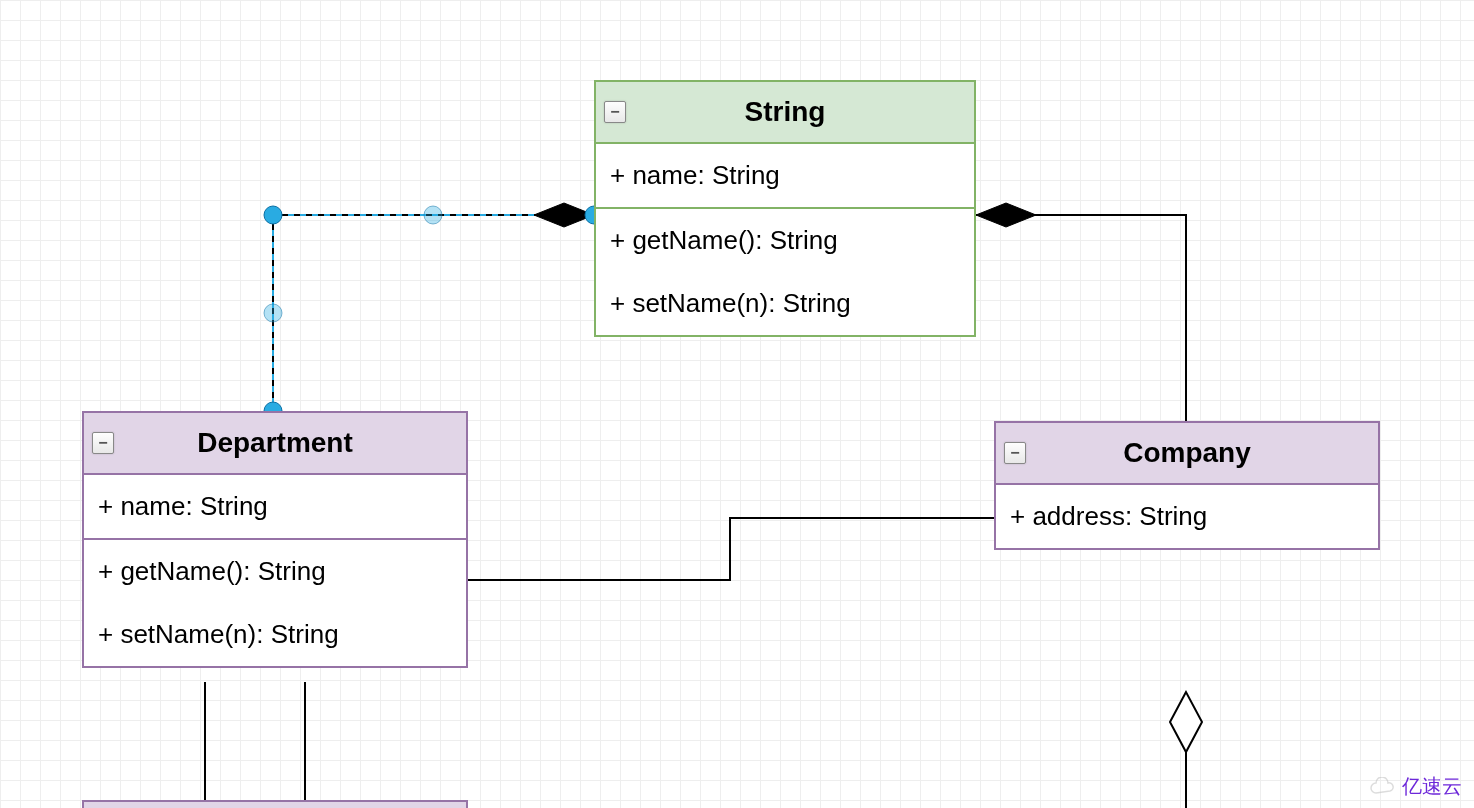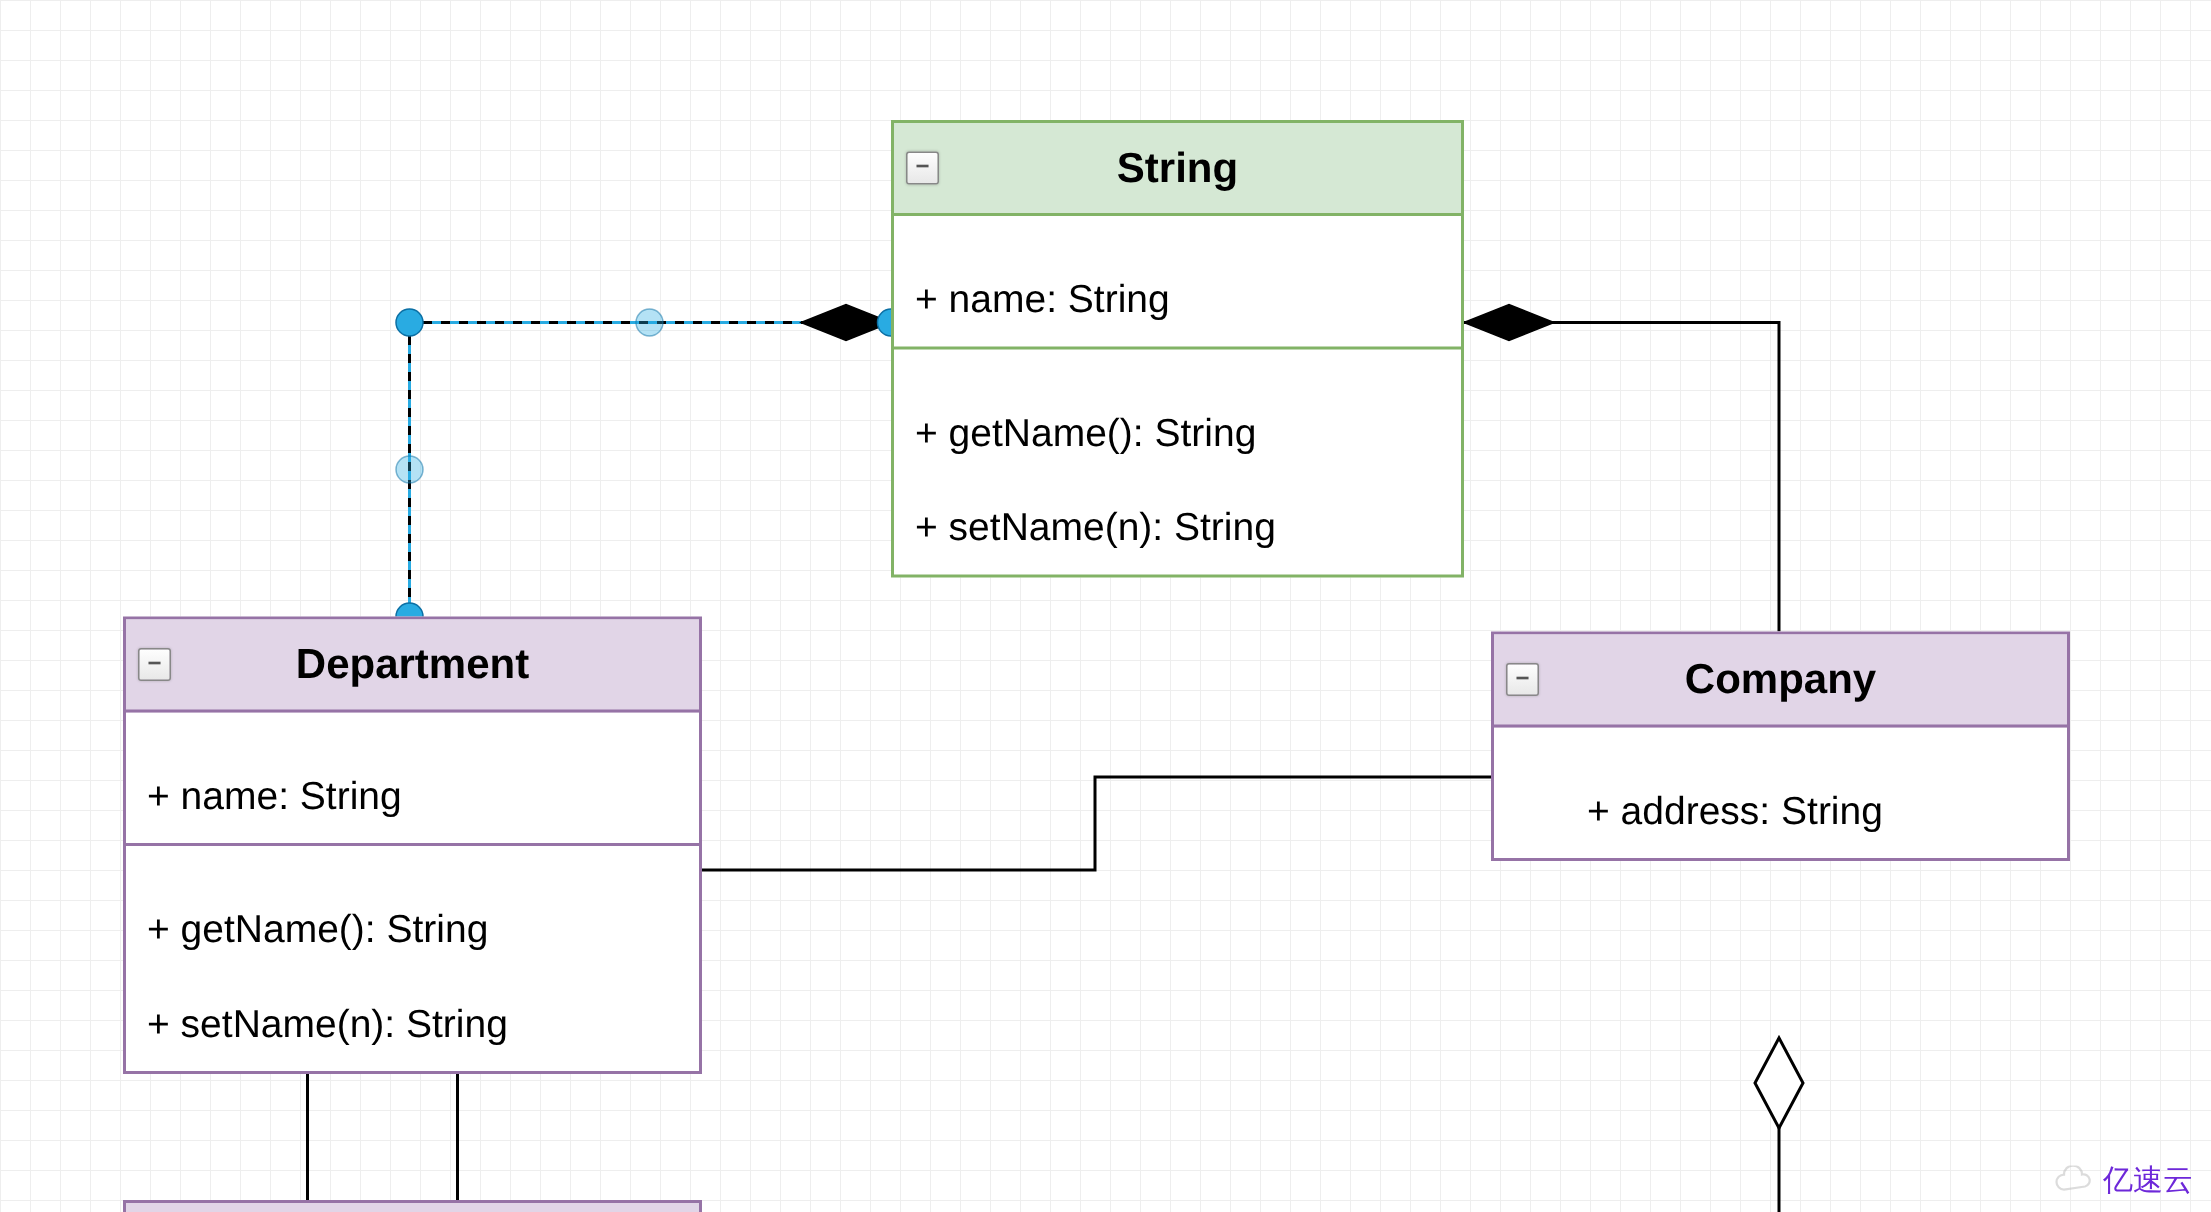--- a/index.html
+++ b/index.html
@@ -36,21 +36,20 @@
   .uml-title {
     font-weight: bold;
     font-size: 28px;
     text-align: center;
     padding: 14px 8px;
     border-bottom: 2px solid;
     position: relative;
   }
   .uml-section {
     border-bottom: 2px solid;
-    margin-top: 24px;
   }
   .uml-section:last-child {
     border-bottom: none;
     border-radius: 20px;
   }
   .uml-row {
     font-size: 26px;
     padding: 16px 14px;
   }
   .collapse-btn {
@@ -76,21 +75,21 @@
   #company { border-color: #82b366; }
   #company .uml-title { background: #d5e8d4; border-color: #82b366; }
   #company .uml-section { border-color: #82b366; }
   
   #department { border-color: #9673a6; }
   #department .uml-title { background: #e1d5e7; border-color: #9673a6; }
   #department .uml-section { border-color: #9673a6; }
   
   #office { border-color: #9673a6; }
   #office .uml-title { background: #e1d5e7; border-color: #9673a6; }
-  #office .uml-section { border-color: #9673a6; padding-left: 48px; }
+  #office .uml-section { border-color: #9673a6; }
   
   #bottom-partial {
     position: absolute;
     border: 2px solid #9673a6;
     border-bottom: none;
     background: #e1d5e7;
     box-sizing: border-box;
   }
   svg.connectors {
     position: absolute;

